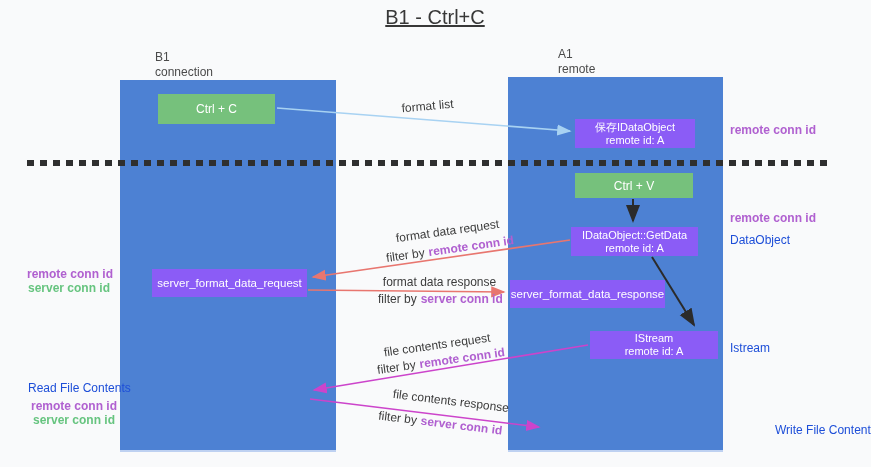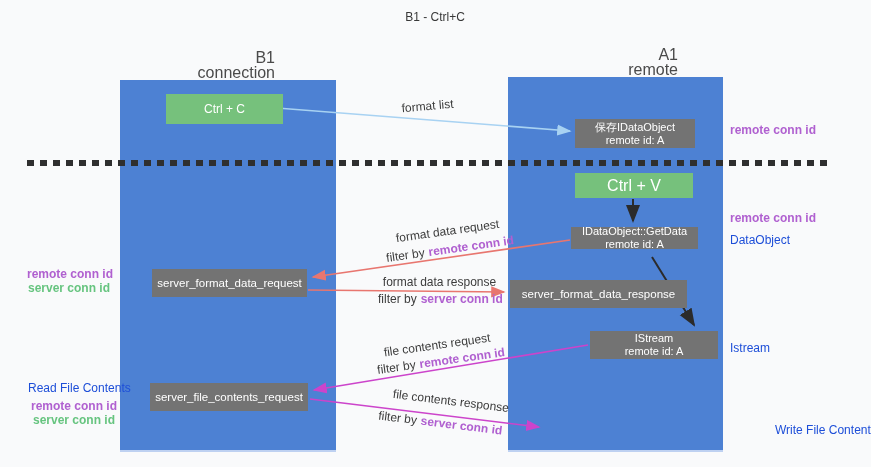--- a/index.html
+++ b/index.html
@@ -4,29 +4,29 @@
 <style>
   html,body{margin:0;padding:0;}
   .stage{
     position:relative;width:871px;height:467px;background:#f9fafb;overflow:hidden;
     font-family:"Liberation Sans","DejaVu Sans",sans-serif;color:#3c3c3c;
   }
   .lifeline{position:absolute;background:#4d81d3;border-bottom:2px solid #bed1f1;z-index:0;}
   .overlay{position:absolute;left:0;top:0;z-index:1;}
   .box{position:absolute;display:flex;align-items:center;justify-content:center;
        text-align:center;color:#fff;z-index:2;}
-  .orange{background:#737373;}
+  .orange{background:#8b5cf6;}
   .green{background:#76c17c;}
   .lbl{position:absolute;z-index:2;white-space:nowrap;font-size:12px;}
   .center{text-align:center;}
   .purple{color:#b060d0;font-weight:bold;}
   .greentxt{color:#66c47f;font-weight:bold;}
   .dark{color:#1d4ed8;text-align:right;}
-  .title{position:absolute;z-index:2;text-align:center;font-size:12px;line-height:20px;color:#383838;}
-  .head{position:absolute;z-index:2;text-align:right;font-size:16px;line-height:15px;color:#4a4a4a;}
+  .title{position:absolute;z-index:2;text-align:center;font-size:20px;line-height:20px;color:#383838;text-decoration:underline;}
+  .head{position:absolute;z-index:2;text-align:left;font-size:12px;line-height:15px;color:#4a4a4a;}
   .rotm8{transform:rotate(-8deg);}
   .rotm5{transform:rotate(-5deg);}
   .rotp7{transform:rotate(7deg);}
   .filter .purple{margin-left:4px;}
   .twoline{font-size:11px;line-height:13px;}
 </style>
 </head>
 <body>
 
 <div class="stage">
@@ -70,50 +70,49 @@
 
   <div class="head" style="left:155px;top:50px;width:120px;">
     <div>B1</div>
     <div>connection</div>
   </div>
   <div class="head" style="left:558px;top:47px;width:120px;">
     <div>A1</div>
     <div>remote</div>
   </div>
 
-  <div class="box green" style="left:158px;top:94px;width:117px;height:30px;font-size:12px;margin-left:8px;">Ctrl + C</div>
+  <div class="box green" style="left:158px;top:94px;width:117px;height:30px;font-size:12px;">Ctrl + C</div>
 
   <div class="box orange twoline" style="left:575px;top:119px;width:120px;height:29px;">
     <div>
       <div>保存IDataObject</div>
       <div>remote id: A</div>
     </div>
   </div>
 
-  <div class="box green" style="left:575px;top:173px;width:118px;height:25px;font-size:16px;">Ctrl + V</div>
+  <div class="box green" style="left:575px;top:173px;width:118px;height:25px;font-size:12px;">Ctrl + V</div>
 
-  <div class="box orange twoline" style="left:571px;top:227px;width:127px;height:22px;">
+  <div class="box orange twoline" style="left:571px;top:227px;width:127px;height:29px;">
     <div>
       <div>IDataObject::GetData</div>
       <div>remote id: A</div>
     </div>
   </div>
 
   <div class="box orange" style="left:152px;top:269px;width:155px;height:28px;font-size:11.5px;">server_format_data_request</div>
 
-  <div class="box orange" style="left:510px;top:280px;width:177px;height:28px;font-size:11.5px;">server_format_data_response</div>
+  <div class="box orange" style="left:510px;top:280px;width:155px;height:28px;font-size:11.5px;">server_format_data_response</div>
 
   <div class="box orange twoline" style="left:590px;top:331px;width:128px;height:28px;">
     <div>
       <div>IStream</div>
       <div>remote id: A</div>
     </div>
   </div>
 
-  <div class="box orange" style="left:150px;top:383px;width:158px;height:28px;font-size:11.5px;">server_file_contents_request</div>
 
 
   <div class="lbl purple" style="left:730px;top:123px;">remote conn id</div>
   <div class="lbl purple" style="left:730px;top:211px;">remote conn id</div>
   <div class="lbl dark" style="left:730px;top:233px;">DataObject</div>
   <div class="lbl dark" style="left:730px;top:341px;">Istream</div>
   <div class="lbl dark" style="left:733px;top:423px;margin-left:42px;">Write File Contents</div>
 
   <div class="lbl purple" style="left:27px;top:267px;">remote conn id</div>
   <div class="lbl greentxt" style="left:28px;top:281px;">server conn id</div>

